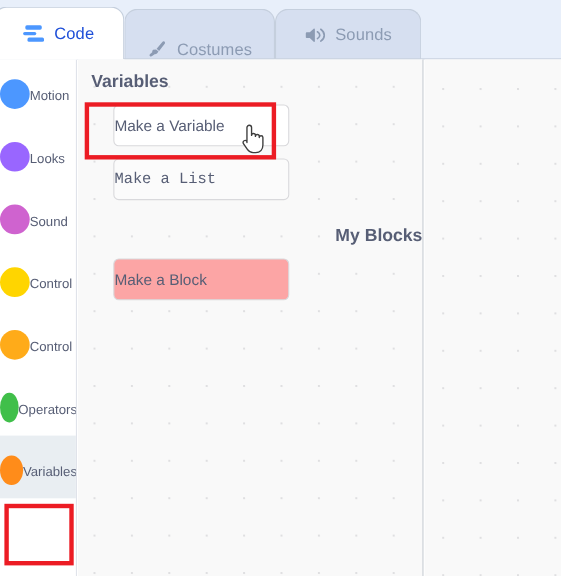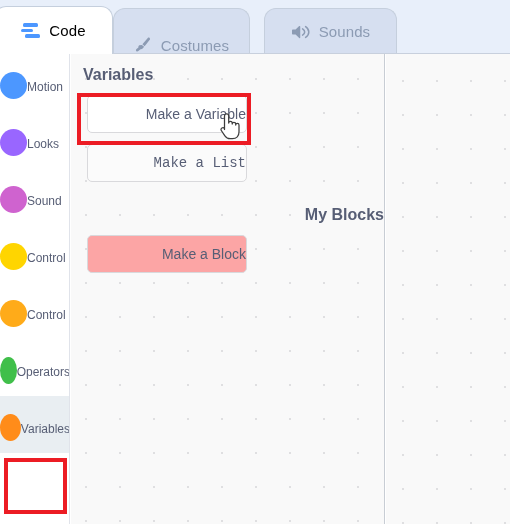--- a/index.html
+++ b/index.html
@@ -66,25 +66,25 @@
     z-index: 5;
     border-color: #c5cfdd;
   }
   .tab-label {
     font-size: 15px;
     color: #8c9bb3;
     letter-spacing: 0.1px;
     white-space: nowrap;
   }
   .tab.selected .tab-label {
-    color: #000000;
+    color: #1d4ed8;
   }
   #tab-code { left: -6px; width: 119px; }
   #tab-costumes { left: 113px; width: 137px; align-items: flex-end; }
-  #tab-sounds { left: 264px; width: 133px; }
+  #tab-sounds { left: 250px; width: 133px; }
 
   
   .icon-code {
     position: relative;
     width: 19px;
     height: 15px;
     flex: 0 0 auto;
   }
   .icon-code i {
     position: absolute;
@@ -168,28 +168,28 @@
     margin: 0 0 11px 2px;
     line-height: 18px;
   }
   .section-title.my-blocks { margin-top: 24px; text-align: right; }
 
   .pal-btn {
     display: block;
     width: 160px;
     height: 38px;
     line-height: 36px;
-    text-align: right;
+    text-align: left;
     background: #ffffff;
     border: 1px solid #d9d9dc;
     border-radius: 5px;
     font-size: 14px;
     color: #575e75;
     font-family: "Liberation Sans", sans-serif;
-    margin: 0 0 11px 6px;
+    margin: 0 0 11px 22px;
     cursor: pointer;
     box-sizing: border-box;
     padding: 0;
     user-select: none;
   }
   #make-a-list-button { background: #fbfbfb; font-family: Liberation Mono, monospace; }
   #make-a-block-button { background: #fca5a5; }
 
   
   .workspace {

